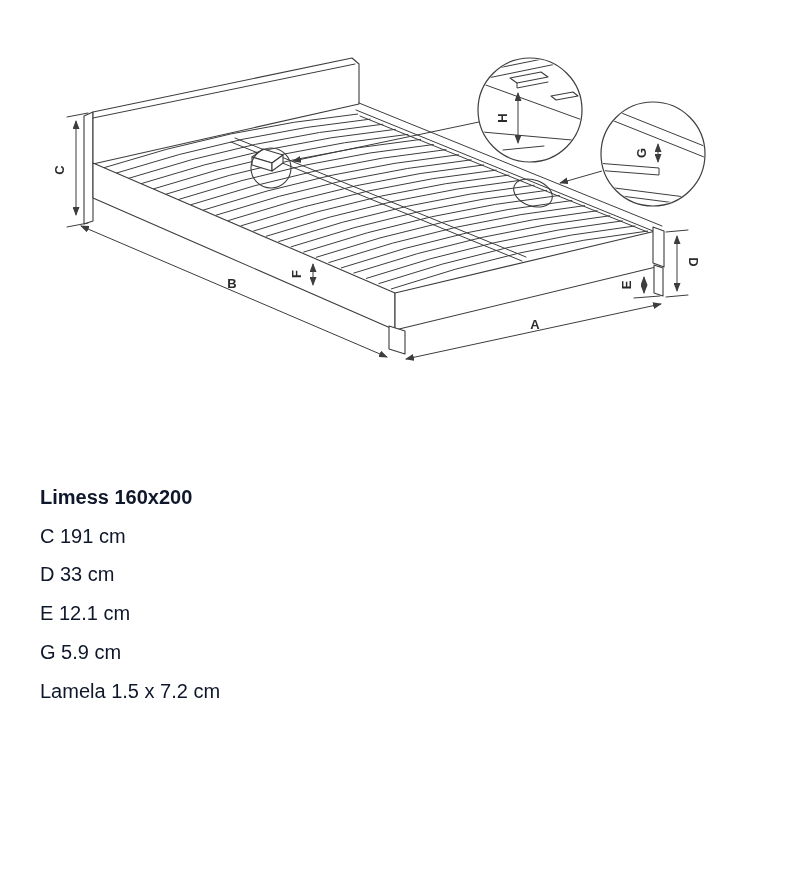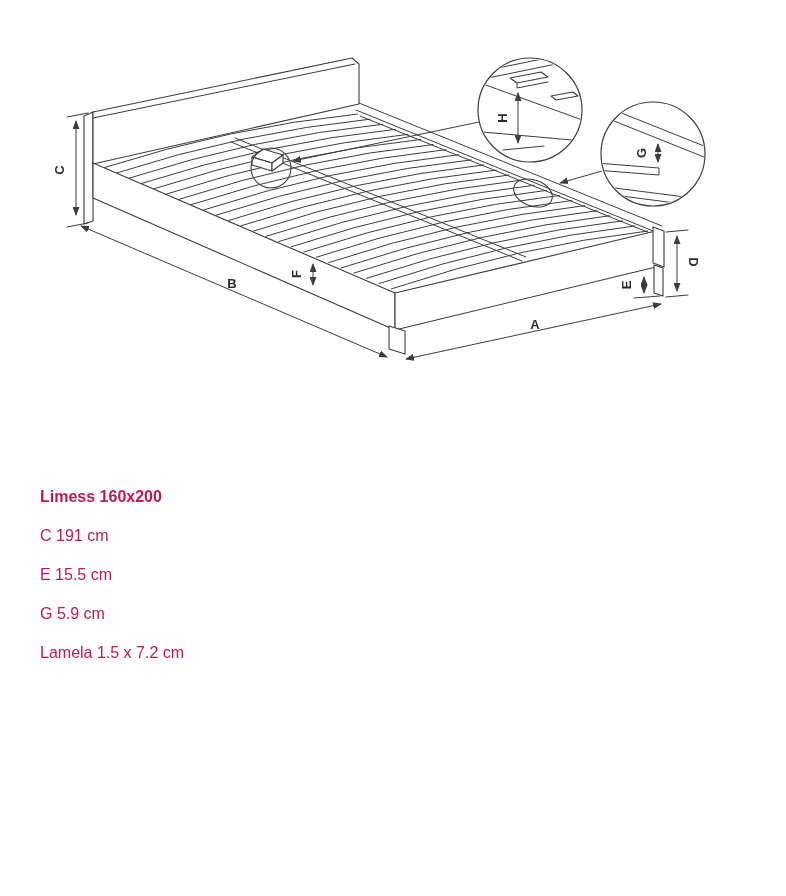--- a/index.html
+++ b/index.html
@@ -11,21 +11,21 @@
   .drawing-wrap{position:absolute;left:0;top:0;width:786px;height:462px;}
   svg{display:block;}
   svg .ln{fill:none;stroke:#3d3d3d;stroke-width:1;stroke-linecap:round;stroke-linejoin:round;}
   svg .ln2{fill:#ffffff;stroke:#3d3d3d;stroke-width:1.1;stroke-linejoin:round;}
   svg .nofill{fill:none;stroke:#3d3d3d;stroke-width:1.1;}
   svg .dim{fill:none;stroke:#3d3d3d;stroke-width:1;marker-start:url(#ah);marker-end:url(#ah);}
   svg .leader{fill:none;stroke:#3d3d3d;stroke-width:1;marker-end:url(#ah);}
   svg .detailcircle{fill:#ffffff;stroke:#3f3f3f;stroke-width:1.2;}
   svg text{fill:#2b2b2b;font-family:"Liberation Sans", sans-serif;font-size:13px;font-weight:700;}
   svg [data-name="slat-deck"] path{fill:none;stroke:#3d3d3d;stroke-width:1;}
-  .spec-list{position:absolute;left:40px;top:478px;color:#be185d;font-size:16px;}
+  .spec-list{position:absolute;left:40px;top:478px;color:#0f172a;font-size:20px;}
   .spec-row{height:38.8px;display:flex;align-items:center;white-space:pre;}
   .spec-row .bold{font-weight:700;}
 </style>
 </head>
 <body>
 
 <div class="drawing-wrap" data-name="bed-dimension-diagram">
 <svg width="786" height="462" viewBox="0 0 786 462" data-name="bed-drawing-svg">
   <defs>
     <marker id="ah" orient="auto-start-reverse" markerWidth="9" markerHeight="7" refX="8" refY="3.5">
@@ -161,16 +161,17 @@
 
     <path class="dim" data-name="dimension-arrow-F" d="M313,264 L313,285"></path>
     <text data-name="dimension-label-F" text-anchor="middle" transform="translate(301,274) rotate(-90)">F</text>
   </g>
 </svg>
 </div>
 
 <div class="spec-list" data-name="spec-list">
   <div class="spec-row" data-name="spec-title-row"><span class="bold" data-name="spec-title">Limess 160x200</span></div>
   <div class="spec-row" data-name="spec-item-c"><span data-name="spec-item-c-text">C 191 cm</span></div>
-  <div class="spec-row" data-name="spec-item-e"><span data-name="spec-item-e-text">E 15.5 cm</span></div>
+  <div class="spec-row" data-name="spec-item-d"><span data-name="spec-item-d-text">D 33 cm</span></div>
+  <div class="spec-row" data-name="spec-item-e"><span data-name="spec-item-e-text">E 12.1 cm</span></div>
   <div class="spec-row" data-name="spec-item-g"><span data-name="spec-item-g-text">G 5.9 cm</span></div>
   <div class="spec-row" data-name="spec-item-lamela"><span data-name="spec-item-lamela-text">Lamela 1.5 x 7.2 cm</span></div>
 </div>
 
 </body></html>

